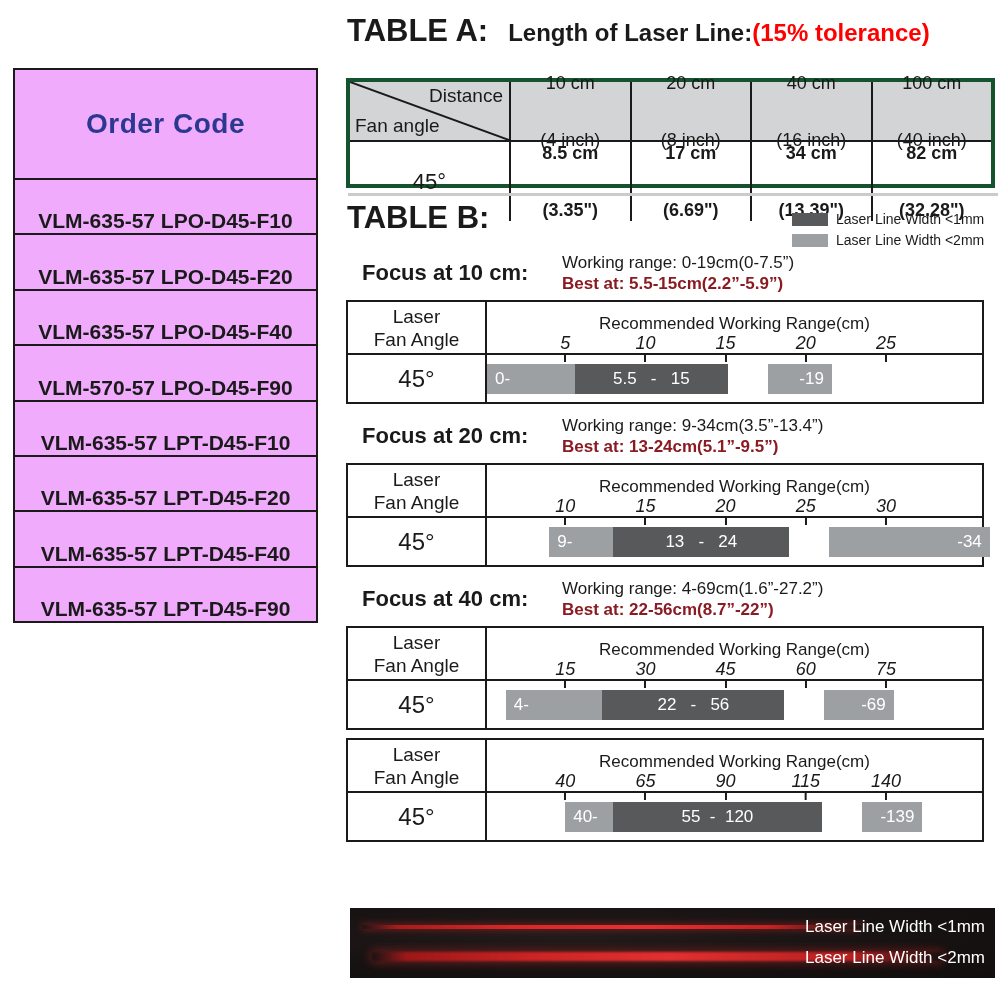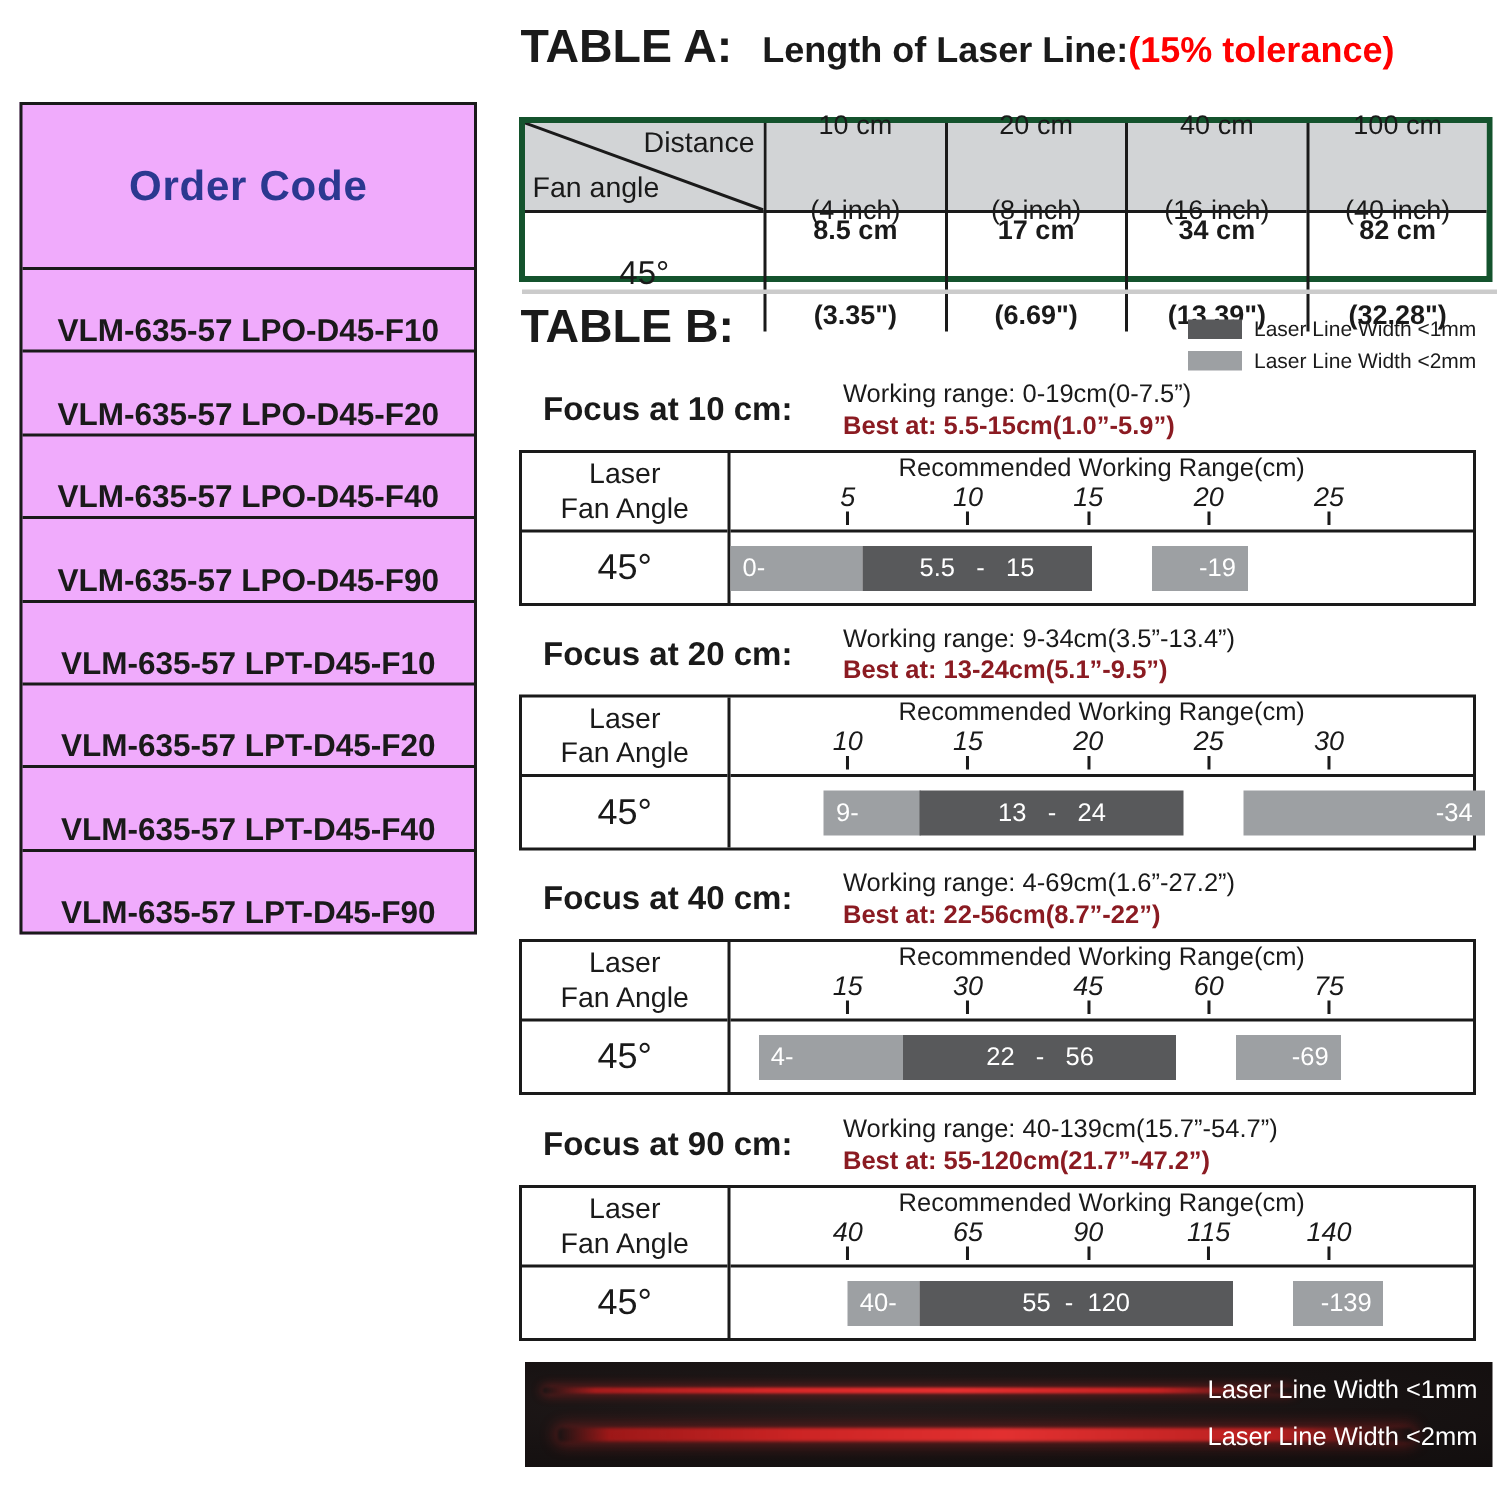--- a/index.html
+++ b/index.html
@@ -55,21 +55,21 @@
   .fs-ranges { display:flex; flex-direction:column; justify-content:center; }
   .fs-wr   { font-size:17px; line-height:21px; }
   .fs-best { font-size:17px; line-height:21px; font-weight:bold; color:#8b1b22; }
 
   .fs-table { height:104px; border:2px solid #1a1a1a; display:flex; background:#fff; }
   .fs-col1 { width:139px; border-right:2px solid #1a1a1a; display:flex; flex-direction:column; flex:none; }
   .fs-col1-head { height:53px; border-bottom:2px solid #1a1a1a; display:flex; flex-direction:column;
                   align-items:center; justify-content:center; font-size:19px; line-height:23px; }
   .fs-col1-body { flex:1; display:flex; align-items:center; justify-content:center; font-size:24px; }
   .fs-col2 { flex:1; display:flex; flex-direction:column; }
-  .fs-col2-head { height:53px; border-bottom:2px solid #1a1a1a; padding-top:0; }
+  .fs-col2-head { height:53px; border-bottom:2px solid #1a1a1a; padding-top:12px; }
   .fs-axis-title { text-align:center; font-size:17px; line-height:20px; }
   .fs-ticks { position:relative; height:29px; }
   .tick { position:absolute; top:0; transform:translateX(-50%); display:flex; flex-direction:column; align-items:center; }
   .tick-lbl { font-size:18px; line-height:19px; }
   .tick-mark { width:2px; height:9px; background:#1a1a1a; margin-top:0px; }
   .t1{left:15.8%;} .t2{left:32%;} .t3{left:48.2%;} .t4{left:64.4%;} .t5{left:80.6%;}
   .fs-col2-body { flex:1; position:relative; }
   .bar { position:absolute; left:0; top:50%; transform:translateY(-50%); width:100%; height:30px; }
   .seg { position:absolute; top:0; height:100%; display:flex; align-items:center; color:#fff; font-size:17px; }
   .seg span { white-space:pre; }
@@ -106,21 +106,21 @@
       <div class="order-row">
           <span>VLM-635-57 LPO-D45-F10</span>
         </div>
       <div class="order-row">
           <span>VLM-635-57 LPO-D45-F20</span>
         </div>
       <div class="order-row">
           <span>VLM-635-57 LPO-D45-F40</span>
         </div>
       <div class="order-row">
-          <span>VLM-635-57 LPO-D45-F90</span>
+          <span>VLM-570-57 LPO-D45-F90</span>
         </div>
       <div class="order-row">
           <span>VLM-635-57 LPT-D45-F10</span>
         </div>
       <div class="order-row">
           <span>VLM-635-57 LPT-D45-F20</span>
         </div>
       <div class="order-row">
           <span>VLM-635-57 LPT-D45-F40</span>
         </div>
@@ -193,21 +193,21 @@
       <span class="legend-swatch" style="background:#9da0a3"></span>
       <span class="legend-label">Laser Line Width &lt;2mm</span>
     </div>
   </div>
 
   <div class="focus-section" style="top:248px">
     <div class="fs-head">
       <span class="fs-title">Focus at 10 cm:</span>
       <div class="fs-ranges">
         <span class="fs-wr">Working range: 0-19cm(0-7.5”)</span>
-        <span class="fs-best">Best at: 5.5-15cm(1.0”-5.9”)</span>
+        <span class="fs-best">Best at: 5.5-15cm(2.2”-5.9”)</span>
       </div>
     </div>
     <div class="fs-table">
       <div class="fs-col1">
         <div class="fs-col1-head">
           <span>Laser</span>
           <span>Fan Angle</span>
         </div>
         <div class="fs-col1-body">
           <span>45°</span>
@@ -372,27 +372,20 @@
             <div class="seg seg-light seg-post" style="left:60.1%;width:14%">
                 <span>-69</span>
               </div>
           </div>
         </div>
       </div>
     </div>
   </div>
 
   <div class="focus-section" style="top:738px">
-    <div class="fs-head">
-      <span class="fs-title">Focus at 90 cm:</span>
-      <div class="fs-ranges">
-        <span class="fs-wr">Working range: 40-139cm(15.7”-54.7”)</span>
-        <span class="fs-best">Best at: 55-120cm(21.7”-47.2”)</span>
-      </div>
-    </div>
     <div class="fs-table">
       <div class="fs-col1">
         <div class="fs-col1-head">
           <span>Laser</span>
           <span>Fan Angle</span>
         </div>
         <div class="fs-col1-body">
           <span>45°</span>
         </div>
       </div>

